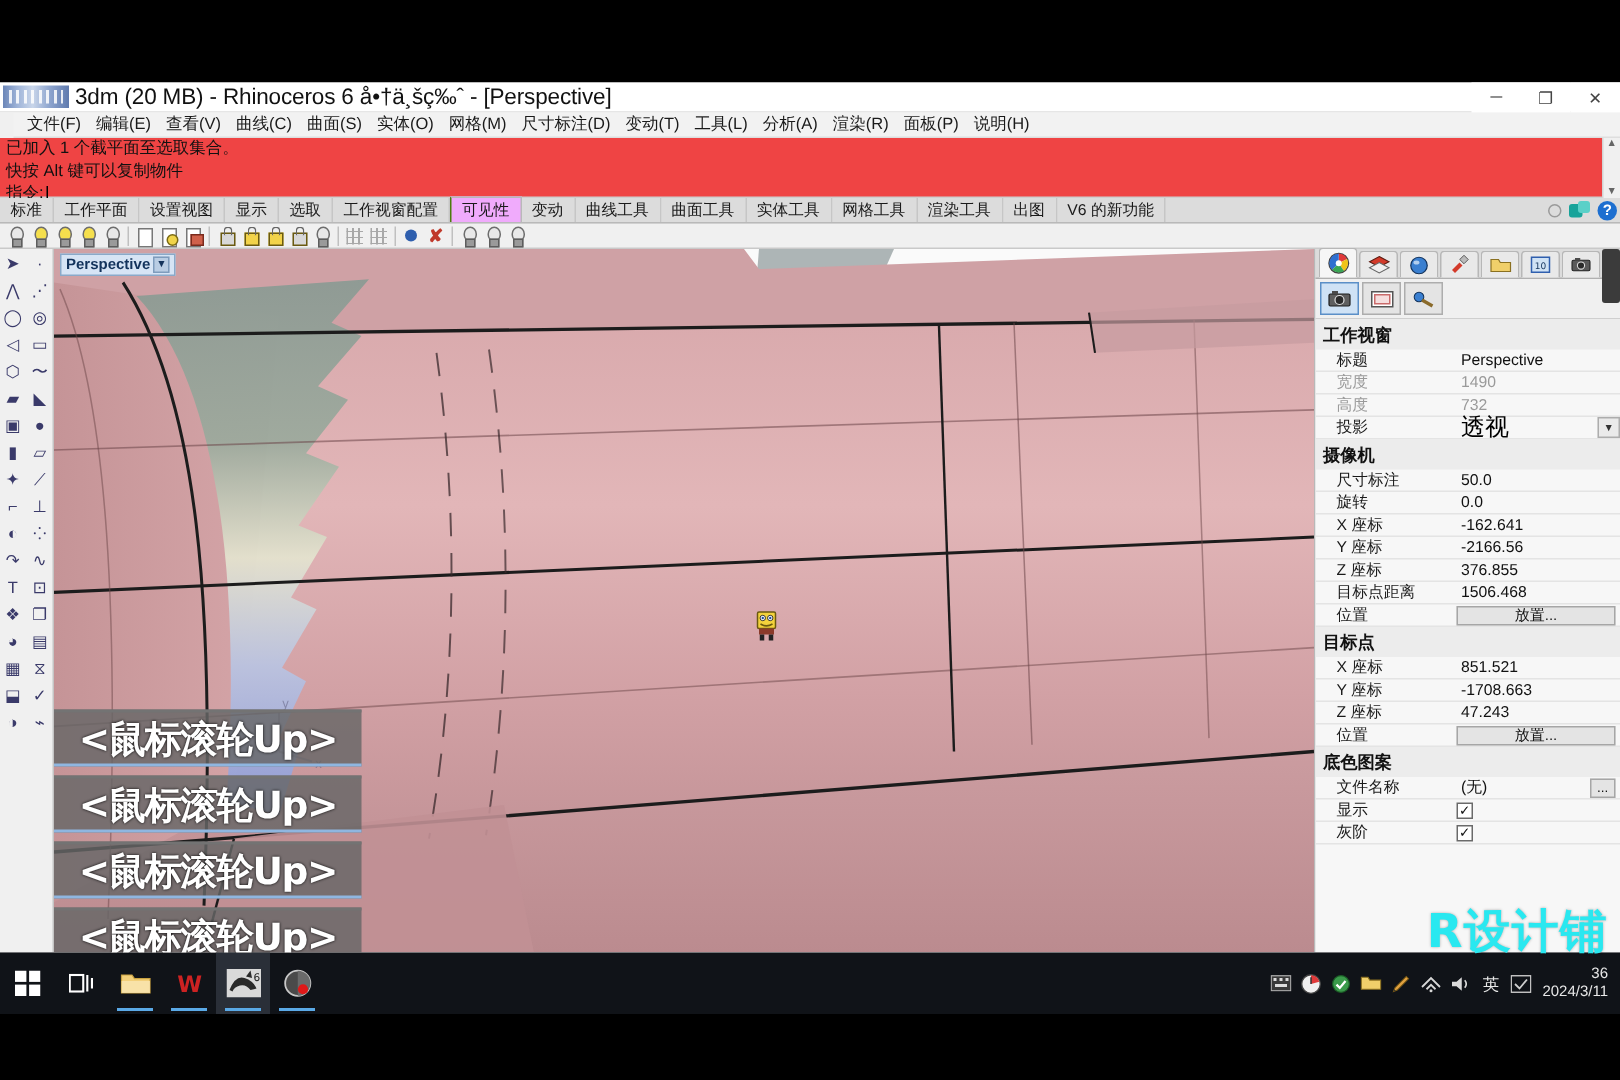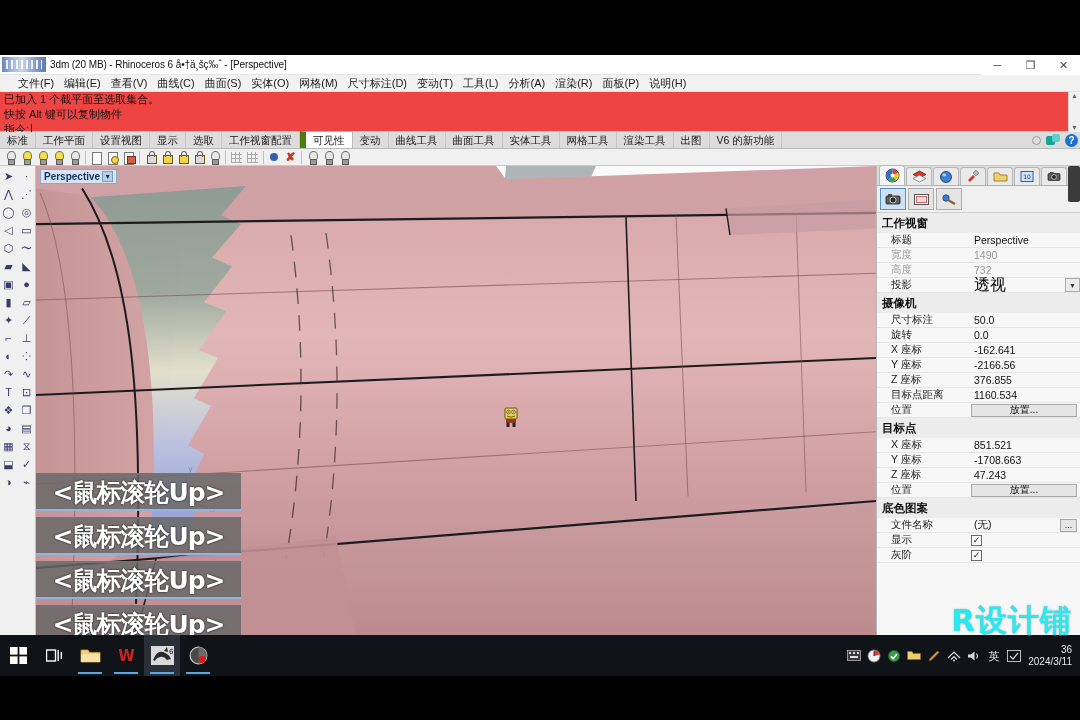--- a/index.html
+++ b/index.html
@@ -32,21 +32,21 @@
     background:
       linear-gradient(90deg,#6b86b8 0%, #9fb4d8 22%, #c9d6ea 45%, #8fa6cf 70%, #5f7aae 100%);
     position: relative; overflow: hidden; flex: 0 0 auto;
   }
   .app-logo:before {
     content: ""; position: absolute; left: 4px; top: 3px; width: 36px; height: 9px;
     background: repeating-linear-gradient(90deg,#ffffff 0 2px,transparent 2px 5px);
     opacity: .85;
   }
   .title-text {
-    font-size: 10px; color: #111; white-space: nowrap; margin-left: 4px;
+    font-size: 15px; color: #111; white-space: nowrap; margin-left: 4px;
     letter-spacing: -0.1px;
   }
   .win-btns { position: absolute; right: 0; top: 0; display: flex; height: 20px; }
   .win-btn {
     width: 33px; height: 20px; display: flex; align-items: center; justify-content: center;
     font-size: 11px; color: #444; background: #fff;
   }
 
   
   .menubar {
@@ -79,22 +79,22 @@
 
   
   .tabbar {
     height: 17px; background: #dcdcdc; display: flex; align-items: flex-end;
     position: relative; border-bottom: 1px solid #b9b9b9;
   }
   .tab {
     font-size: 10.5px; color: #1a1a1a; padding: 2px 7px 1px 7px; line-height: 13px;
     background: #dcdcdc; white-space: nowrap; border-right: 1px solid #c6c6c6;
   }
-  .tab.active { background: #ffffff; border-top: 1px solid #b9b9b9;
-    border-left: 6px solid #4d7c0f; border-right: 1px solid #b9b9b9; }
+  .tab.active { background: #f0abfc; border-top: 1px solid #b9b9b9;
+    border-left: 1px solid #4d7c0f; border-right: 1px solid #b9b9b9; }
   .tabbar-right {
     position: absolute; right: 2px; top: 0; display: flex; align-items: center;
     height: 17px; gap: 5px;
   }
   .tb-gear { width: 9px; height: 9px; border: 1.5px solid #9a9a9a; border-radius: 50%; }
   .tb-teal { width: 14px; height: 13px; position: relative; }
   .tb-teal:before { content:""; position:absolute; left:0; top:2px; width:9px; height:9px;
     background:#17a39a; border-radius:2px; }
   .tb-teal:after { content:""; position:absolute; left:6px; top:0; width:8px; height:8px;
     background:#5ad0c8; border-radius:2px; }
@@ -769,21 +769,21 @@
           <div class="rp-row">
             <span class="rp-key">Y 座标</span>
             <span class="rp-val">-2166.56</span>
           </div>
           <div class="rp-row">
             <span class="rp-key">Z 座标</span>
             <span class="rp-val">376.855</span>
           </div>
           <div class="rp-row">
             <span class="rp-key">目标点距离</span>
-            <span class="rp-val">1160.534</span>
+            <span class="rp-val">1506.468</span>
           </div>
           <div class="rp-row">
             <span class="rp-key">位置</span>
             <span class="rp-btn">放置...</span>
           </div>
 
           <div class="rp-section">目标点</div>
           <div class="rp-row">
             <span class="rp-key">X 座标</span>
             <span class="rp-val">851.521</span>

